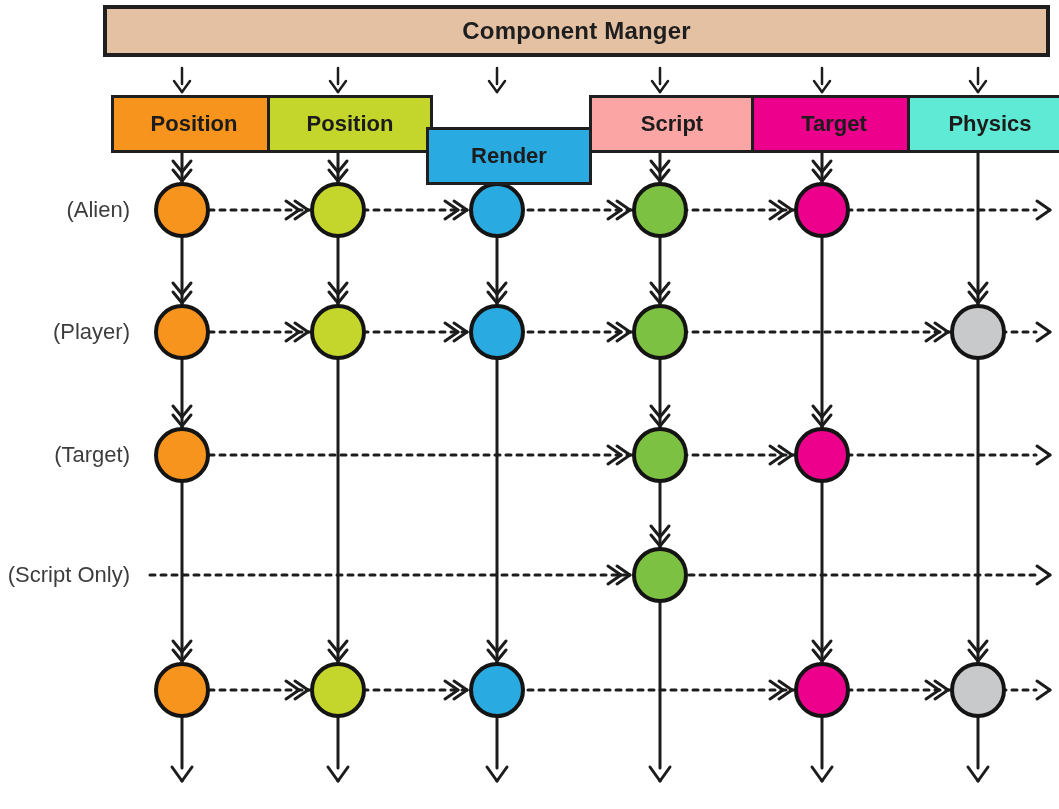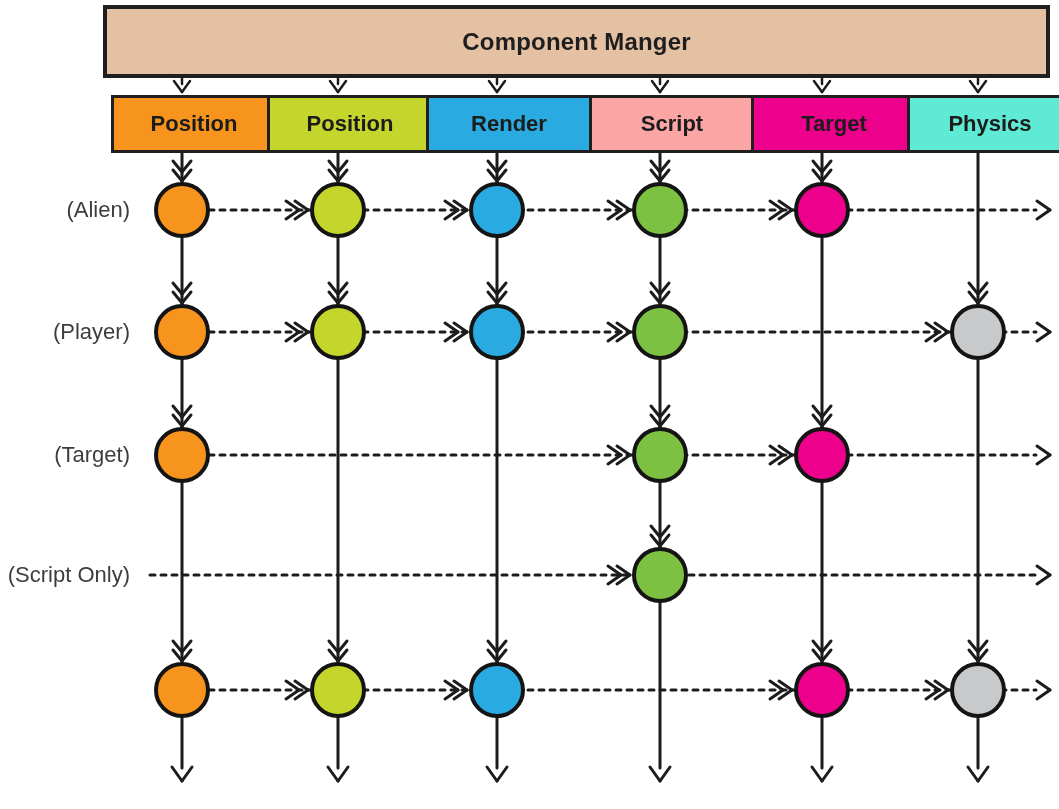--- a/index.html
+++ b/index.html
@@ -2,21 +2,21 @@
 <html><head>
 <meta charset="utf-8">
 <style>
   html,body{margin:0;padding:0;background:#ffffff;}
   .stage{
     position:relative;width:1059px;height:809px;background:#ffffff;
     font-family:"Liberation Sans",sans-serif;overflow:hidden;
   }
   .stage svg{position:absolute;left:0;top:0;}
   .titlebar{
-    position:absolute;left:103px;top:5px;width:947px;height:73px;
+    position:absolute;left:103px;top:5px;width:947px;height:52px;
     border:4px solid #1f1f1f;box-sizing:border-box;
     display:flex;align-items:center;justify-content:center;
     font-size:24px;font-weight:600;color:#1e1e1e;letter-spacing:.2px;
   }
   .header{
     position:absolute;top:95px;width:166px;height:58px;
     border:3px solid #1f1f1f;box-sizing:border-box;
     display:flex;align-items:center;justify-content:center;
     font-size:22px;font-weight:600;color:#1c1c1c;
   }
@@ -234,21 +234,21 @@
       <circle cx="660" cy="575" r="26" fill="#7CC142" stroke="#141414" stroke-width="4"></circle>
       <circle cx="182" cy="690" r="26" fill="#F7941E" stroke="#141414" stroke-width="4"></circle>
       <circle cx="338" cy="690" r="26" fill="#C4D62B" stroke="#141414" stroke-width="4"></circle>
       <circle cx="497" cy="690" r="26" fill="#29ABE2" stroke="#141414" stroke-width="4"></circle>
       <circle cx="822" cy="690" r="26" fill="#EC008C" stroke="#141414" stroke-width="4"></circle>
       <circle cx="978" cy="690" r="26" fill="#C8C9CB" stroke="#141414" stroke-width="4"></circle>
     </svg>
   <div class="titlebar" style="background: rgb(228, 193, 163);">Component Manger</div>
 <div class="header" style="left: 111px; background: rgb(247, 148, 30); color: rgb(28, 28, 28);">Position</div>
     <div class="header" style="left: 267px; background: rgb(196, 214, 43); color: rgb(28, 28, 28);">Position</div>
-    <div class="header" style="left: 426px; background: rgb(41, 171, 226); color: rgb(28, 28, 28);">Render</div>
+    <div class="header" style="left: 426px; background: rgb(41, 171, 226); color: rgb(28, 28, 28); margin-top: 32px;">Render</div>
     <div class="header" style="left: 589px; background: #fca5a5; color: rgb(28, 28, 28);">Script</div>
     <div class="header" style="left: 751px; background: rgb(236, 0, 140); color: rgb(28, 28, 28);">Target</div>
     <div class="header" style="left: 907px; background: #5eead4; color: rgb(28, 28, 28);">Physics</div>
     <div class="row-label" style="top: 196px; color: rgb(61, 61, 61);">(Alien)</div>
     <div class="row-label" style="top: 318px; color: rgb(61, 61, 61);">(Player)</div>
     <div class="row-label" style="top: 441px; color: rgb(61, 61, 61);">(Target)</div>
     <div class="row-label" style="top: 561px; color: rgb(61, 61, 61);">(Script Only)</div>
   </div>
 
 </body></html>

